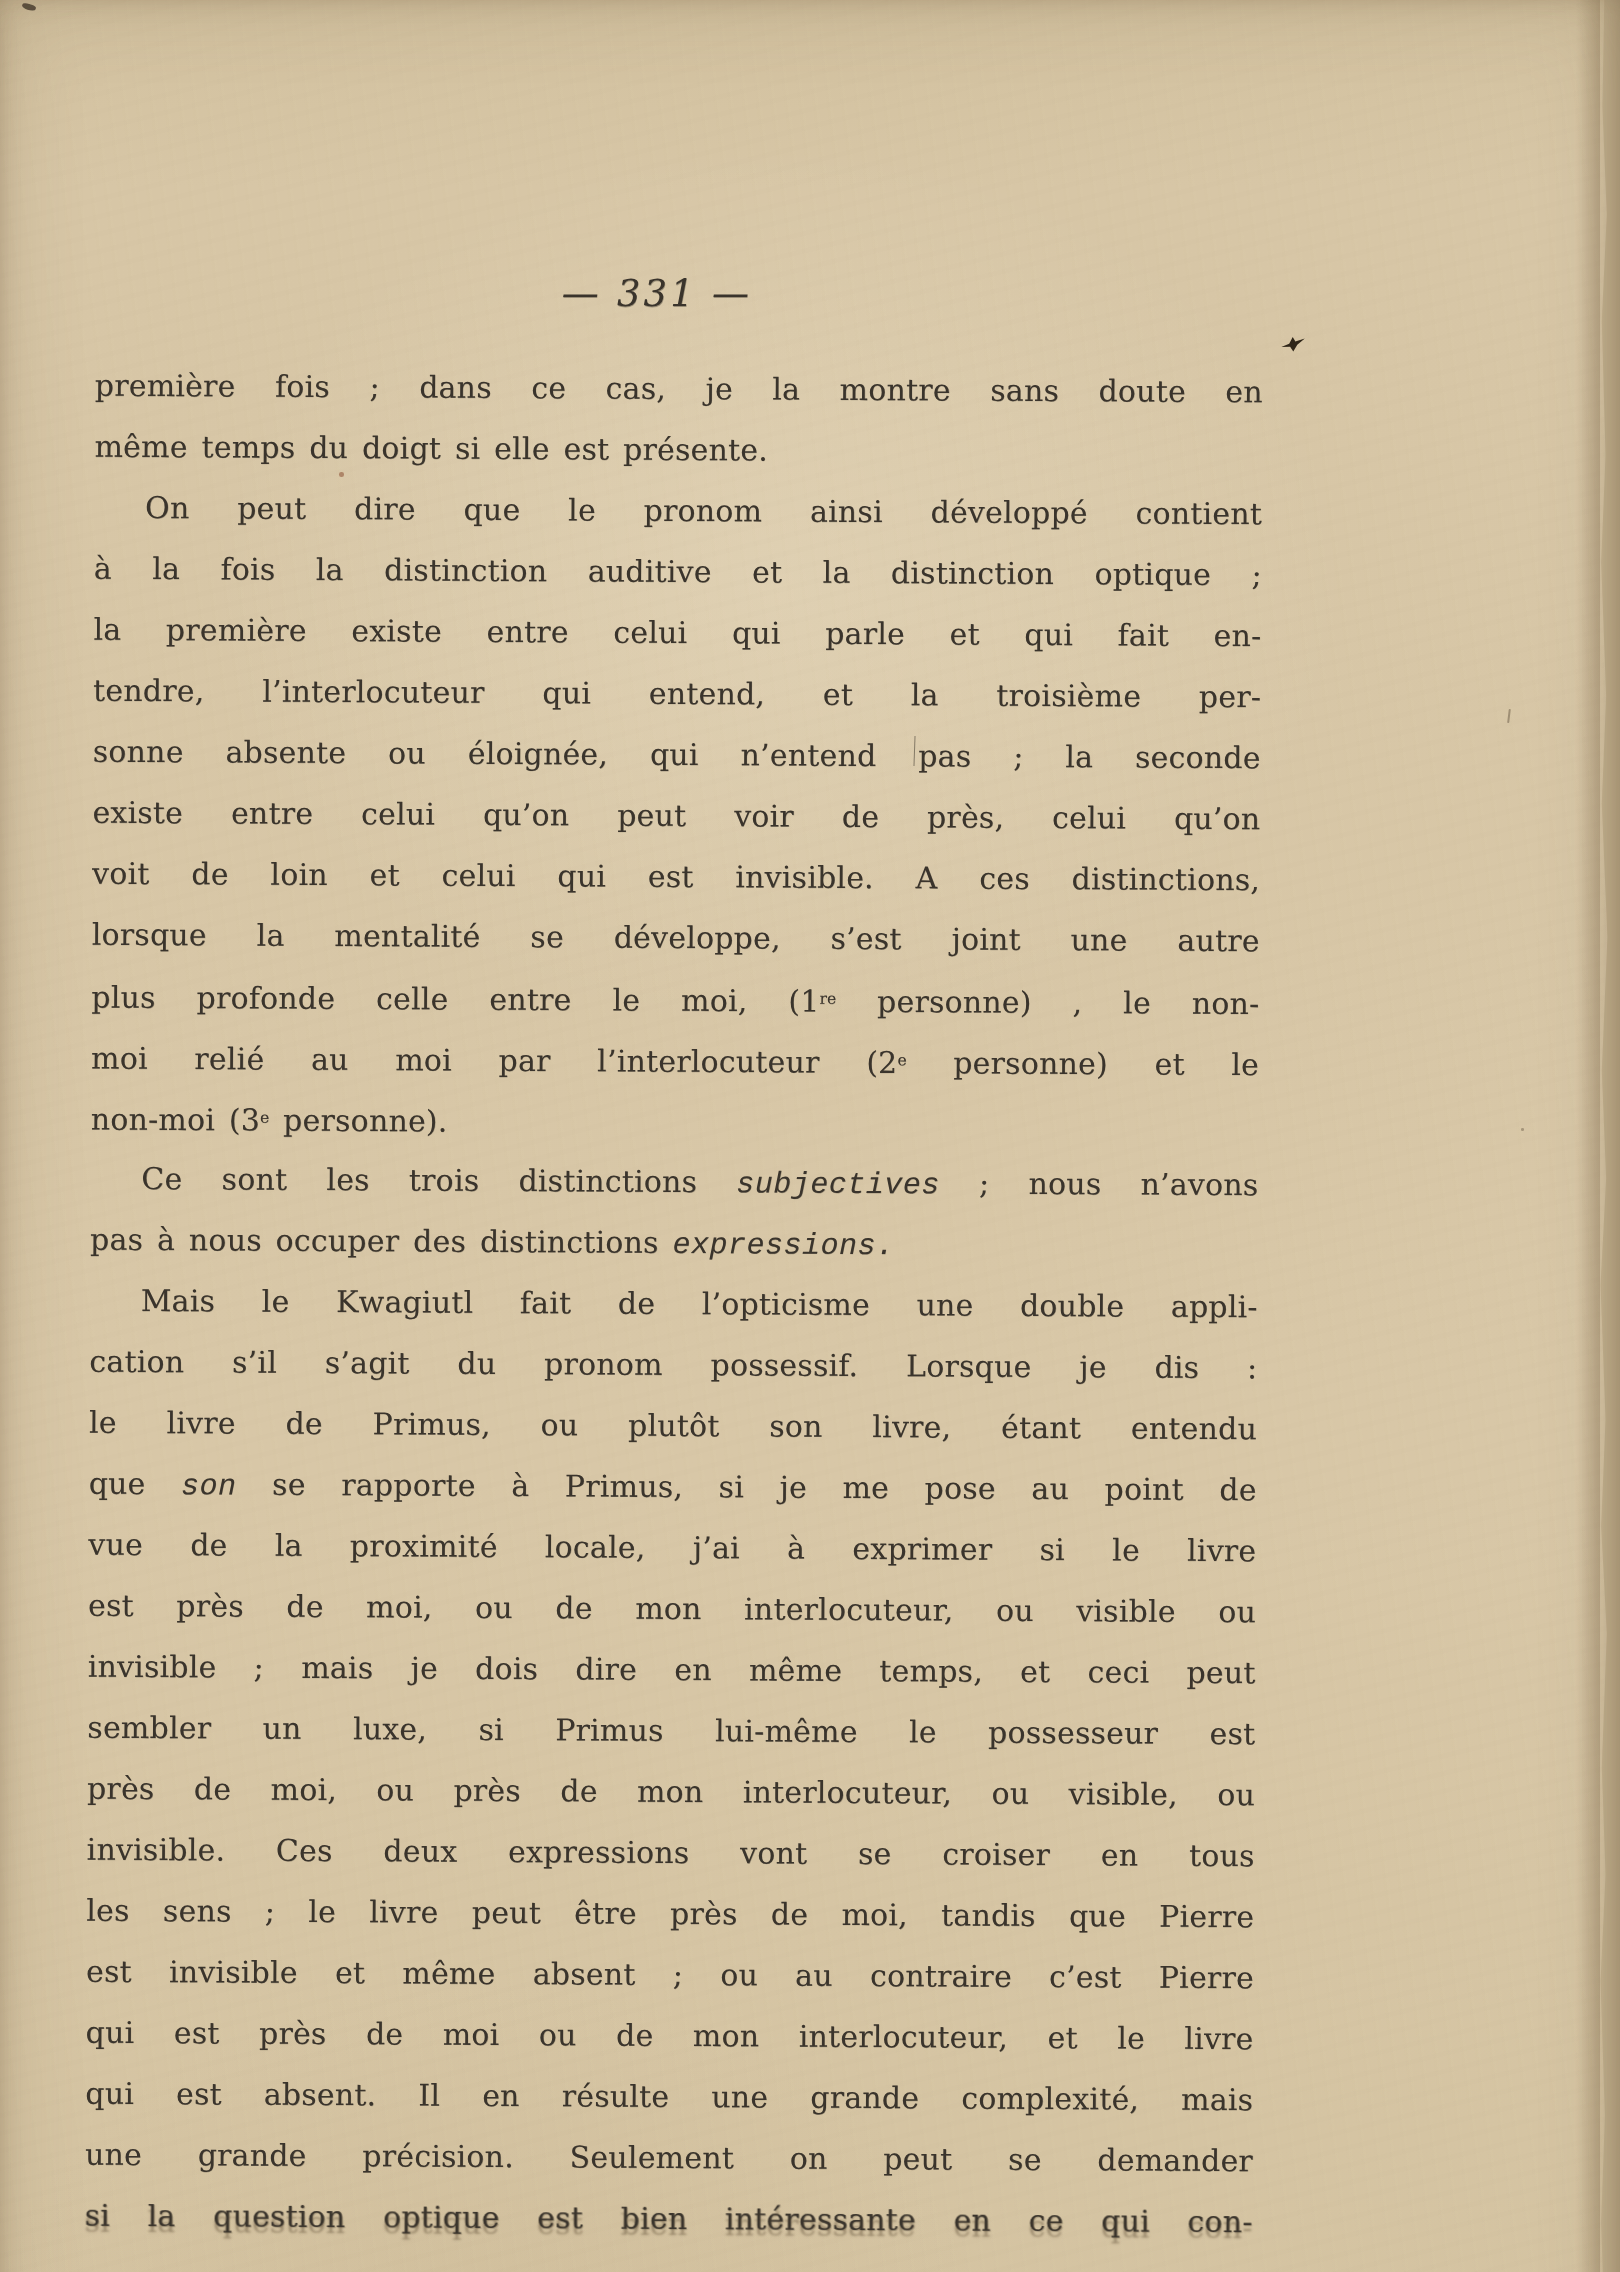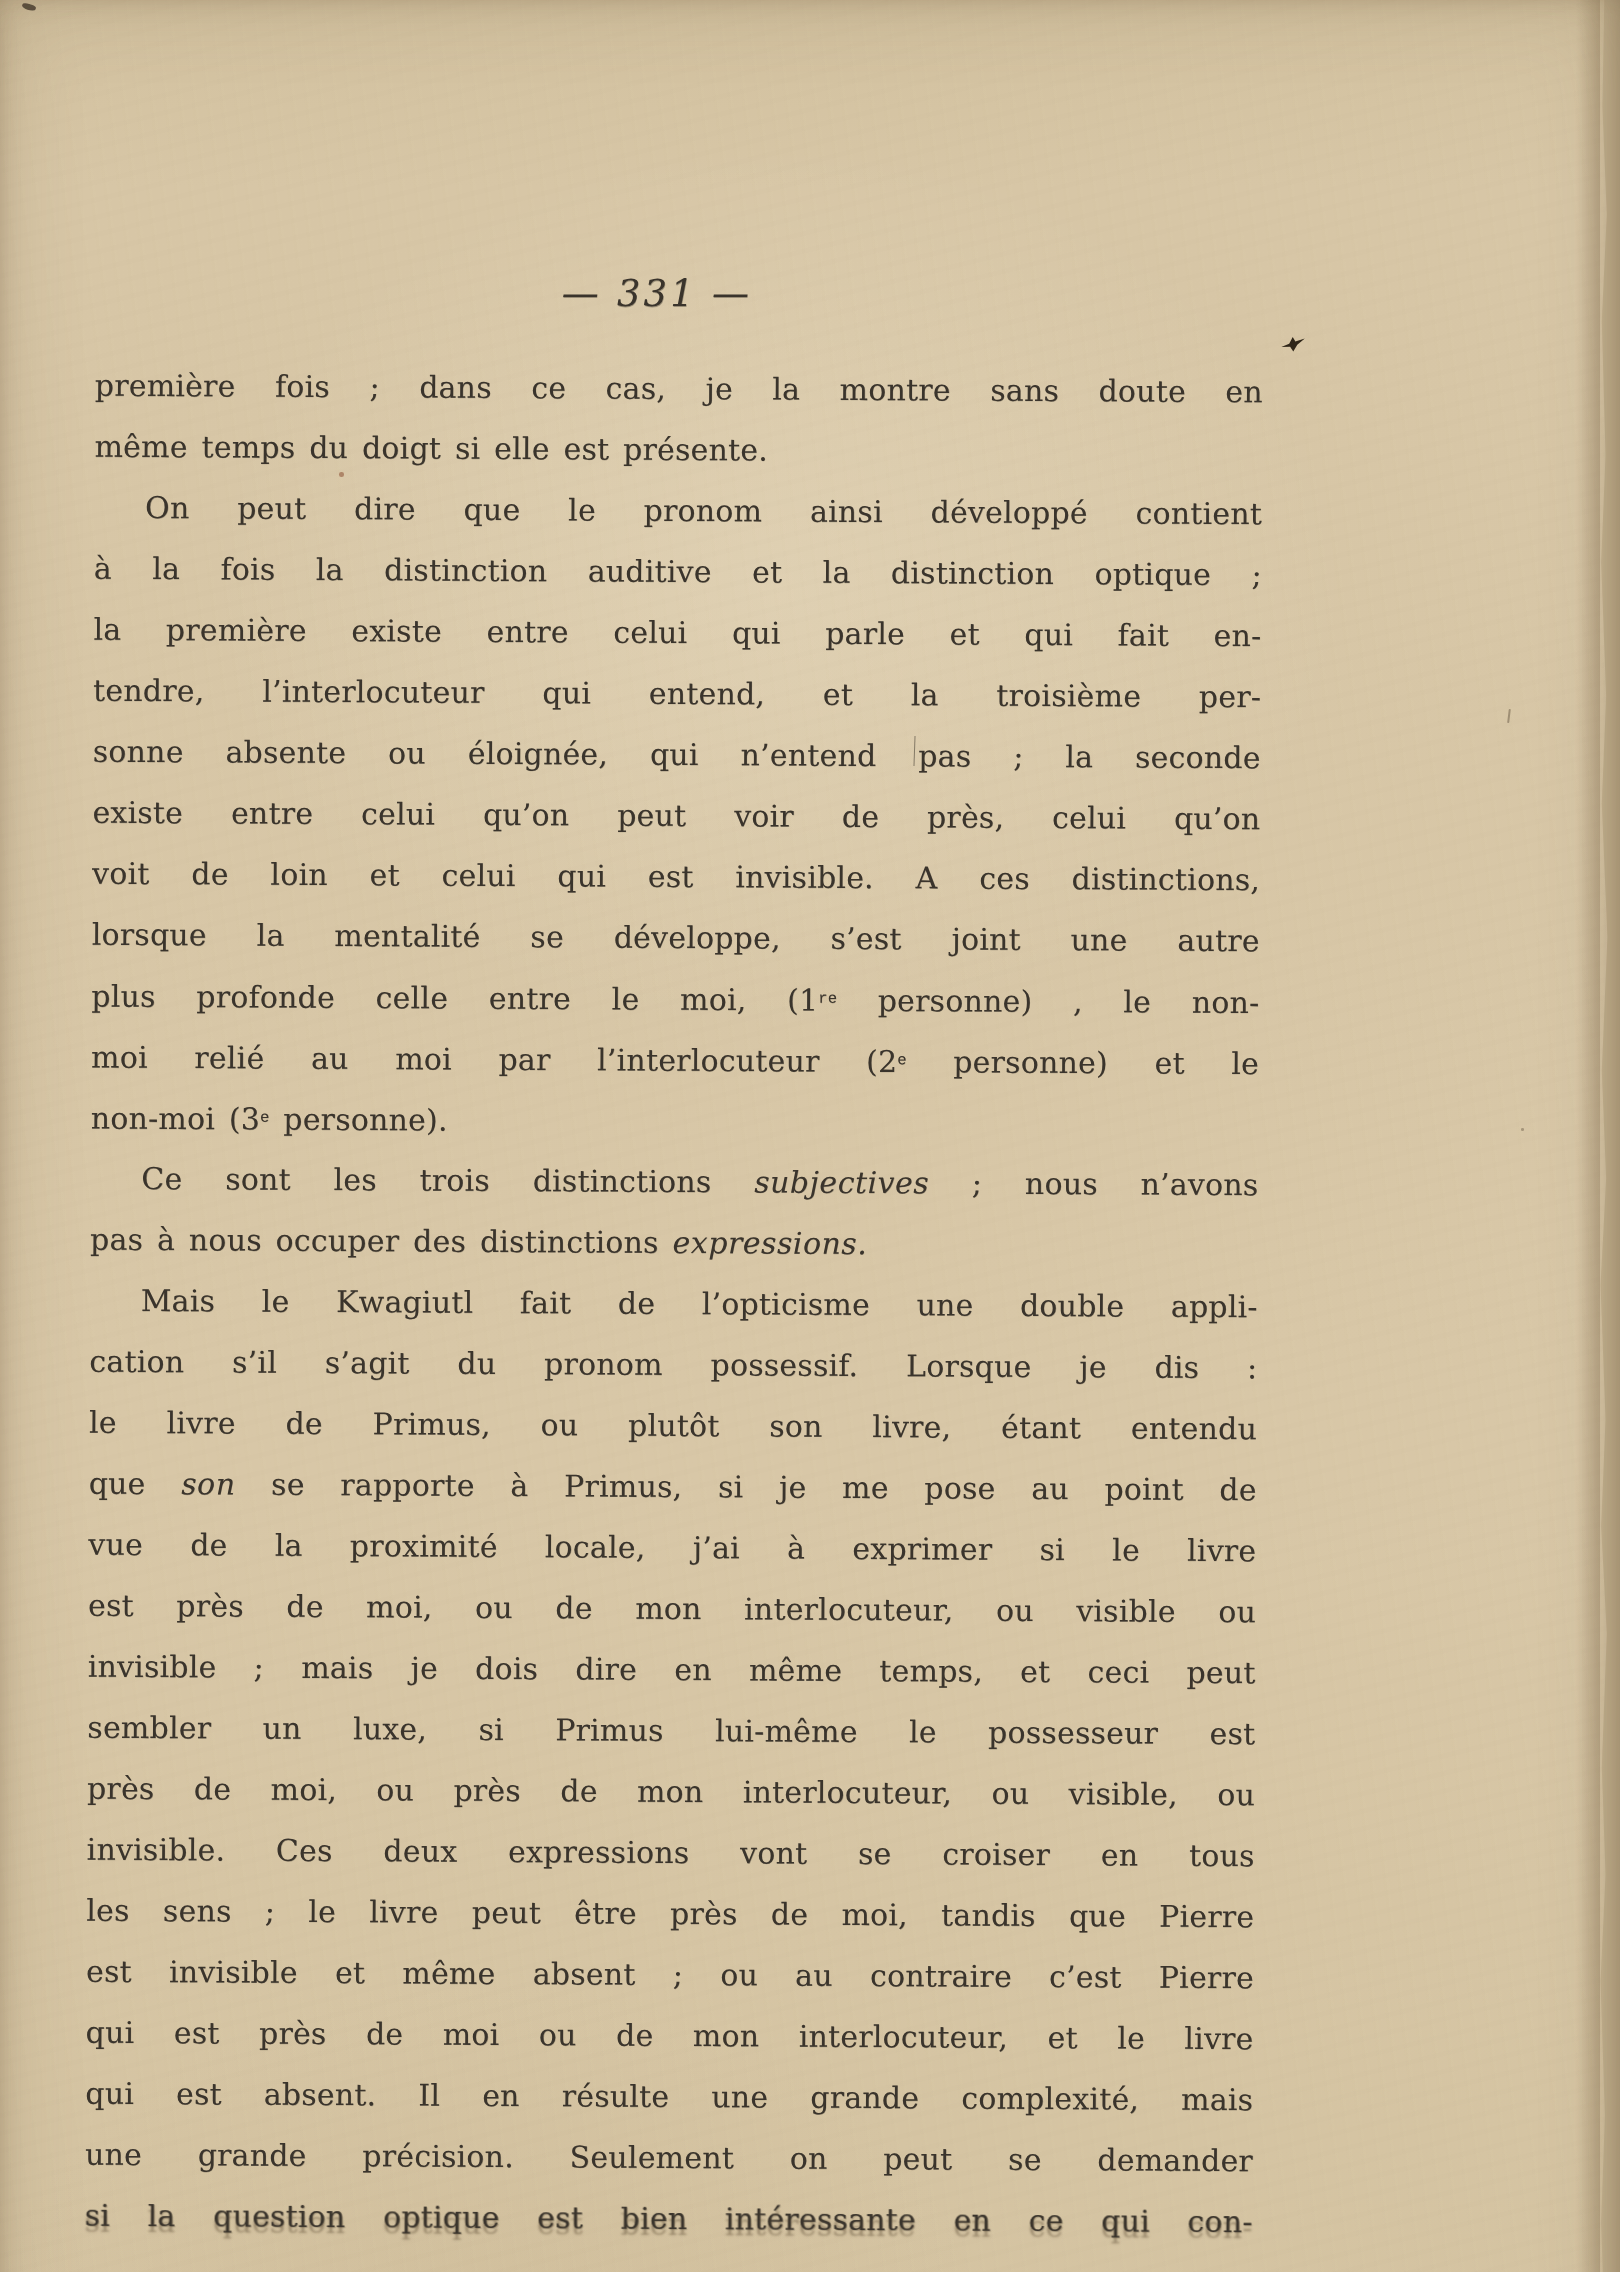--- a/index.html
+++ b/index.html
@@ -55,22 +55,22 @@
     letter-spacing:0.2px;word-spacing:4.1px;
     color:var(--ink);
     text-shadow:0.3px 0.4px 0.3px rgba(58,52,43,.33);
     transform:rotate(0.32deg);
     transform-origin:50% 0;
   }
   .text-block .line{height:61px;white-space:normal;}
   .text-block .line.j{text-align:justify;text-align-last:justify;}
   .text-block .line.nj{text-align:left;text-align-last:left;}
   .text-block .line.indent{text-indent:51px;}
-  .text-block .line i{font-style:italic;letter-spacing:0.5px;}
-  .text-block .line sup{font-size:.52em;vertical-align:.5em;letter-spacing:0;font-family:Liberation Mono, monospace;}
+  .text-block .line i{font-style:italic;letter-spacing:0.5px;font-family:Liberation Mono, monospace;}
+  .text-block .line sup{font-size:.52em;vertical-align:.5em;letter-spacing:0;}
   .text-block .line.ghost{
     text-shadow:
       0 6.4px 2.3px rgba(93,76,53,.48),
       0.9px 1.4px 0.9px rgba(70,58,42,.30),
       0.3px 0.4px 0.3px rgba(58,52,43,.33);
     filter:blur(0.1px);
   }
 
   
   .right-edge{

